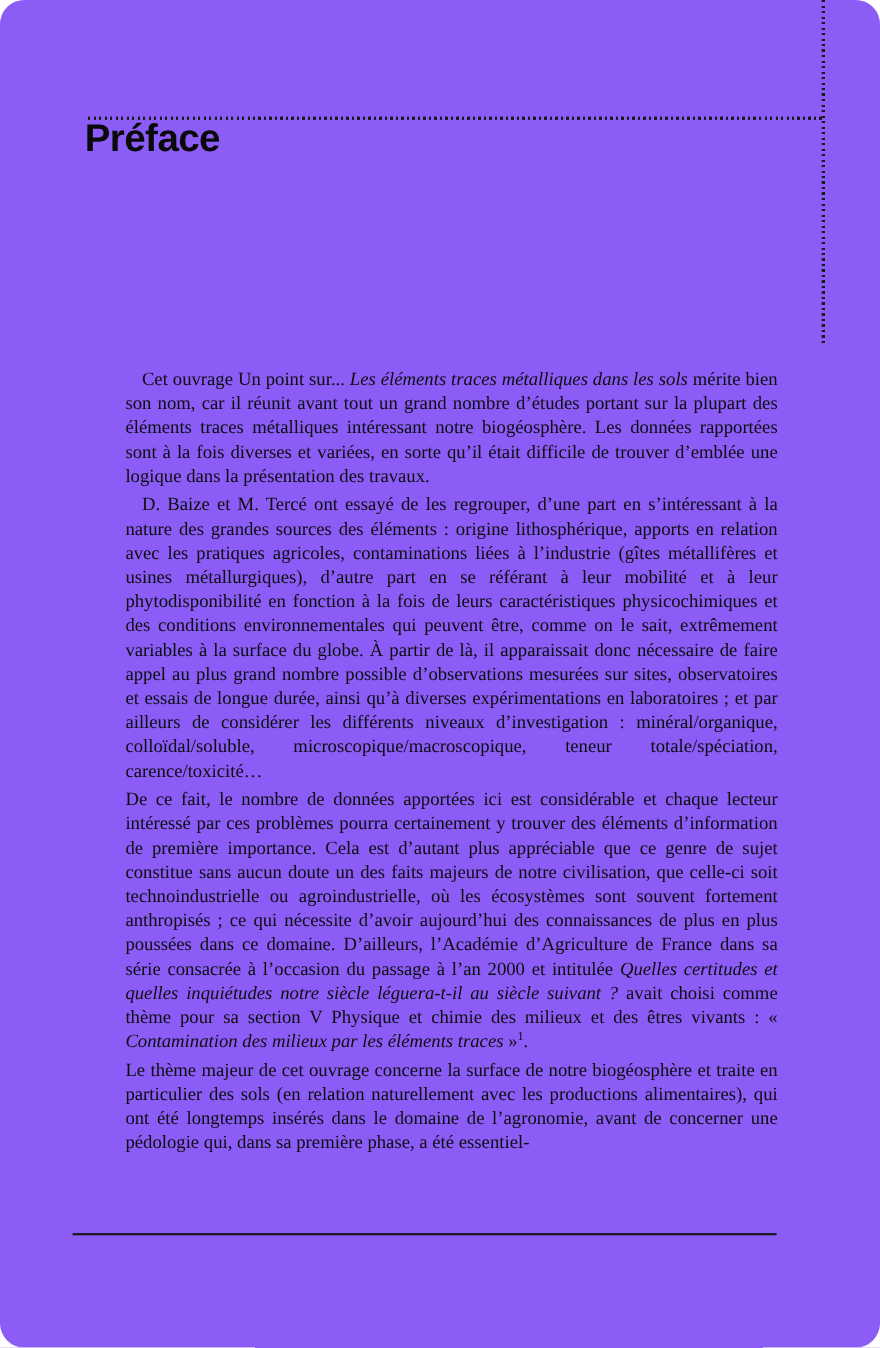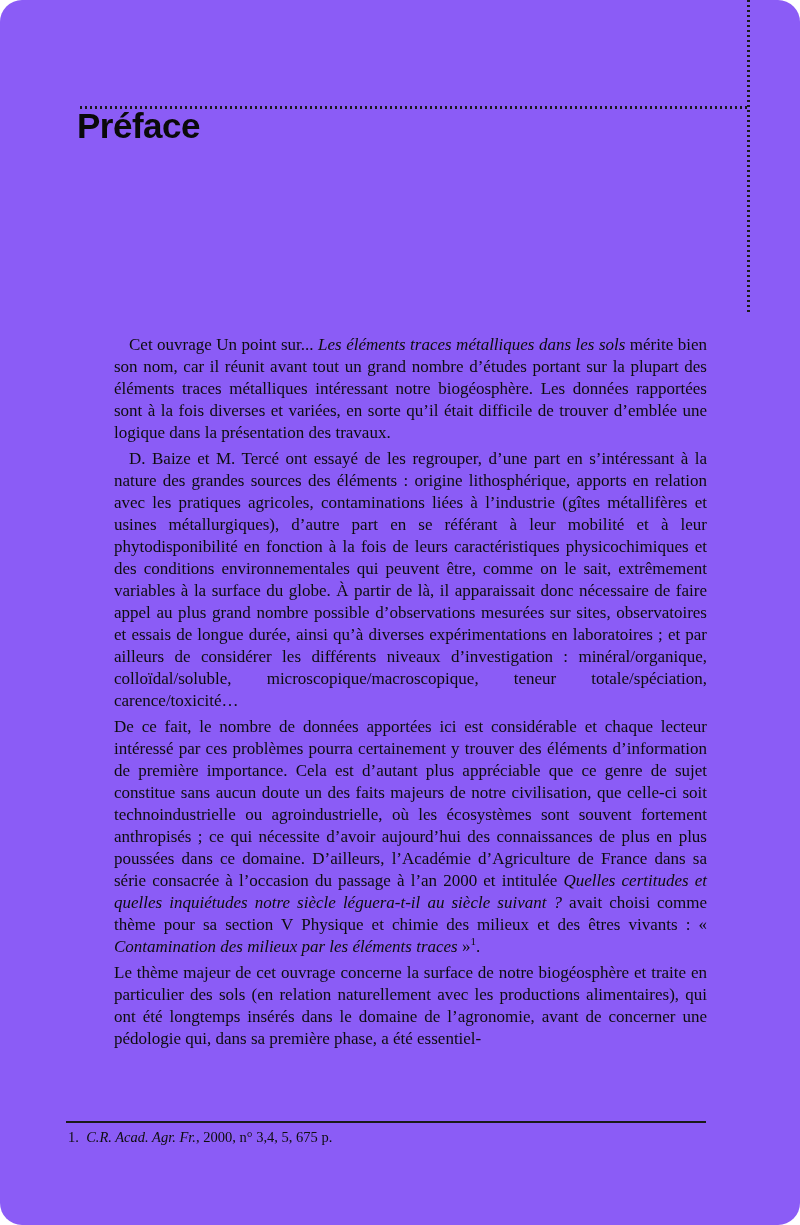--- a/index.html
+++ b/index.html
@@ -95,14 +95,13 @@
   <div class="rule-h"></div>
   <div class="rule-v"></div>
   <h1 class="title">Préface</h1>
   <div class="body-text">
       <p class="para indent"><span>Cet ouvrage Un point sur... </span><span class="italic">Les éléments traces métalliques dans les sols</span><span> mérite bien son nom, car il réunit avant tout un grand nombre d’études portant sur la plupart des éléments traces métalliques intéressant notre biogéosphère. Les données rapportées sont à la fois diverses et variées, en sorte qu’il était difficile de trouver d’emblée une logique dans la présentation des travaux.</span></p>
       <p class="para indent"><span>D. Baize et M. Tercé ont essayé de les regrouper, d’une part en s’intéressant à la nature des grandes sources des éléments : origine lithosphérique, apports en relation avec les pratiques agricoles, contaminations liées à l’industrie (gîtes métallifères et usines métallurgiques), d’autre part en se référant à leur mobilité et à leur phytodisponibilité en fonction à la fois de leurs caractéristiques physicochimiques et des conditions environnementales qui peuvent être, comme on le sait, extrêmement variables à la surface du globe. À partir de là, il apparaissait donc nécessaire de faire appel au plus grand nombre possible d’observations mesurées sur sites, observatoires et essais de longue durée, ainsi qu’à diverses expérimentations en laboratoires ; et par ailleurs de considérer les différents niveaux d’investigation : minéral/organique, colloïdal/soluble, microscopique/macroscopique, teneur totale/spéciation, carence/toxicité…</span></p>
       <p class="para"><span>De ce fait, le nombre de données apportées ici est considérable et chaque lecteur intéressé par ces problèmes pourra certainement y trouver des éléments d’information de première importance. Cela est d’autant plus appréciable que ce genre de sujet constitue sans aucun doute un des faits majeurs de notre civilisation, que celle-ci soit technoindustrielle ou agroindustrielle, où les écosystèmes sont souvent fortement anthropisés ; ce qui nécessite d’avoir aujourd’hui des connaissances de plus en plus poussées dans ce domaine. D’ailleurs, l’Académie d’Agriculture de France dans sa série consacrée à l’occasion du passage à l’an 2000 et intitulée </span><span class="italic">Quelles certitudes et quelles inquiétudes notre siècle léguera-t-il au siècle suivant ?</span><span> avait choisi comme thème pour sa section V Physique et chimie des milieux et des êtres vivants : « </span><span class="italic">Contamination des milieux par les éléments traces</span><span> »</span><sup>1</sup><span>.</span></p>
       <p class="para"><span>Le thème majeur de cet ouvrage concerne la surface de notre biogéosphère et traite en particulier des sols (en relation naturellement avec les productions alimentaires), qui ont été longtemps insérés dans le domaine de l’agronomie, avant de concerner une pédologie qui, dans sa première phase, a été essentiel-</span></p>
     </div>
   <div class="footnote-rule"></div>
-  <p class="footnote"><span>1. </span><span class="italic">C.R. Acad. Agr. Fr.</span><span>, 2000, n° 3,4, 5, 675 p.</span></p>
 </div>
 
 </body></html>

